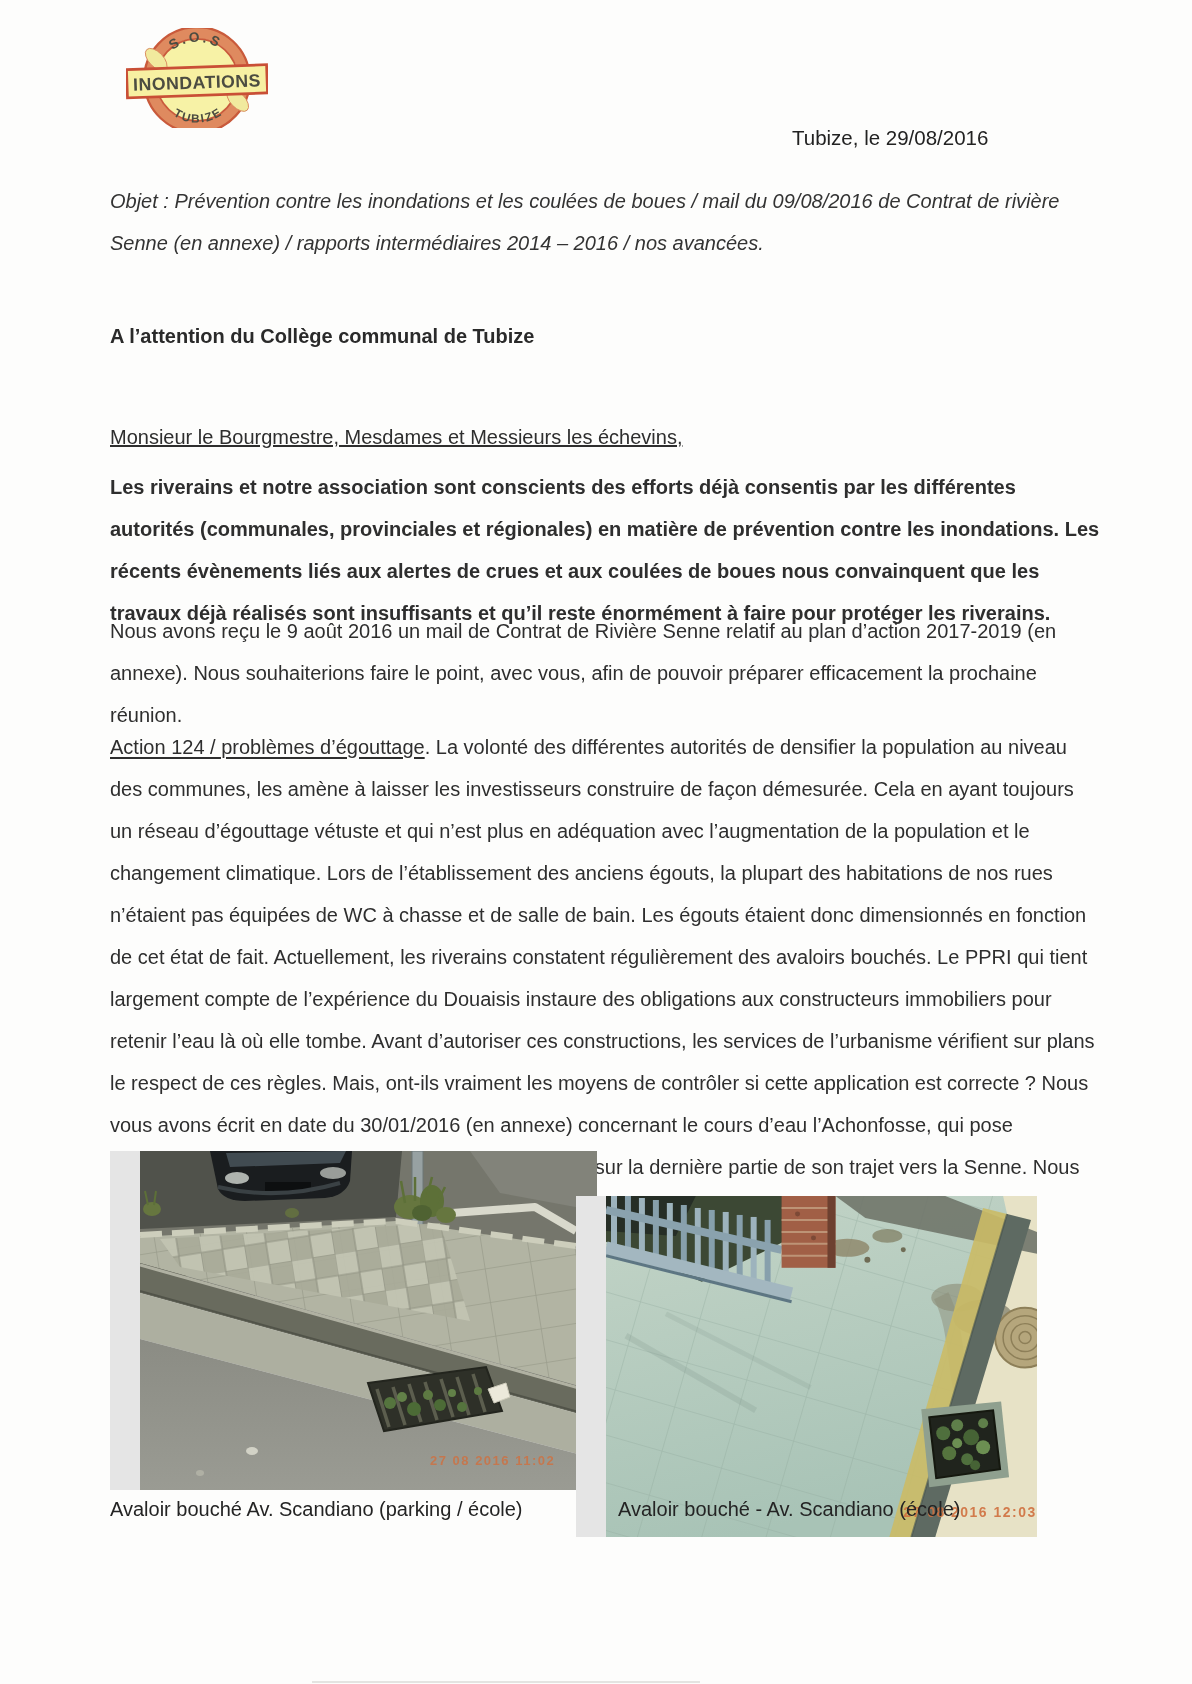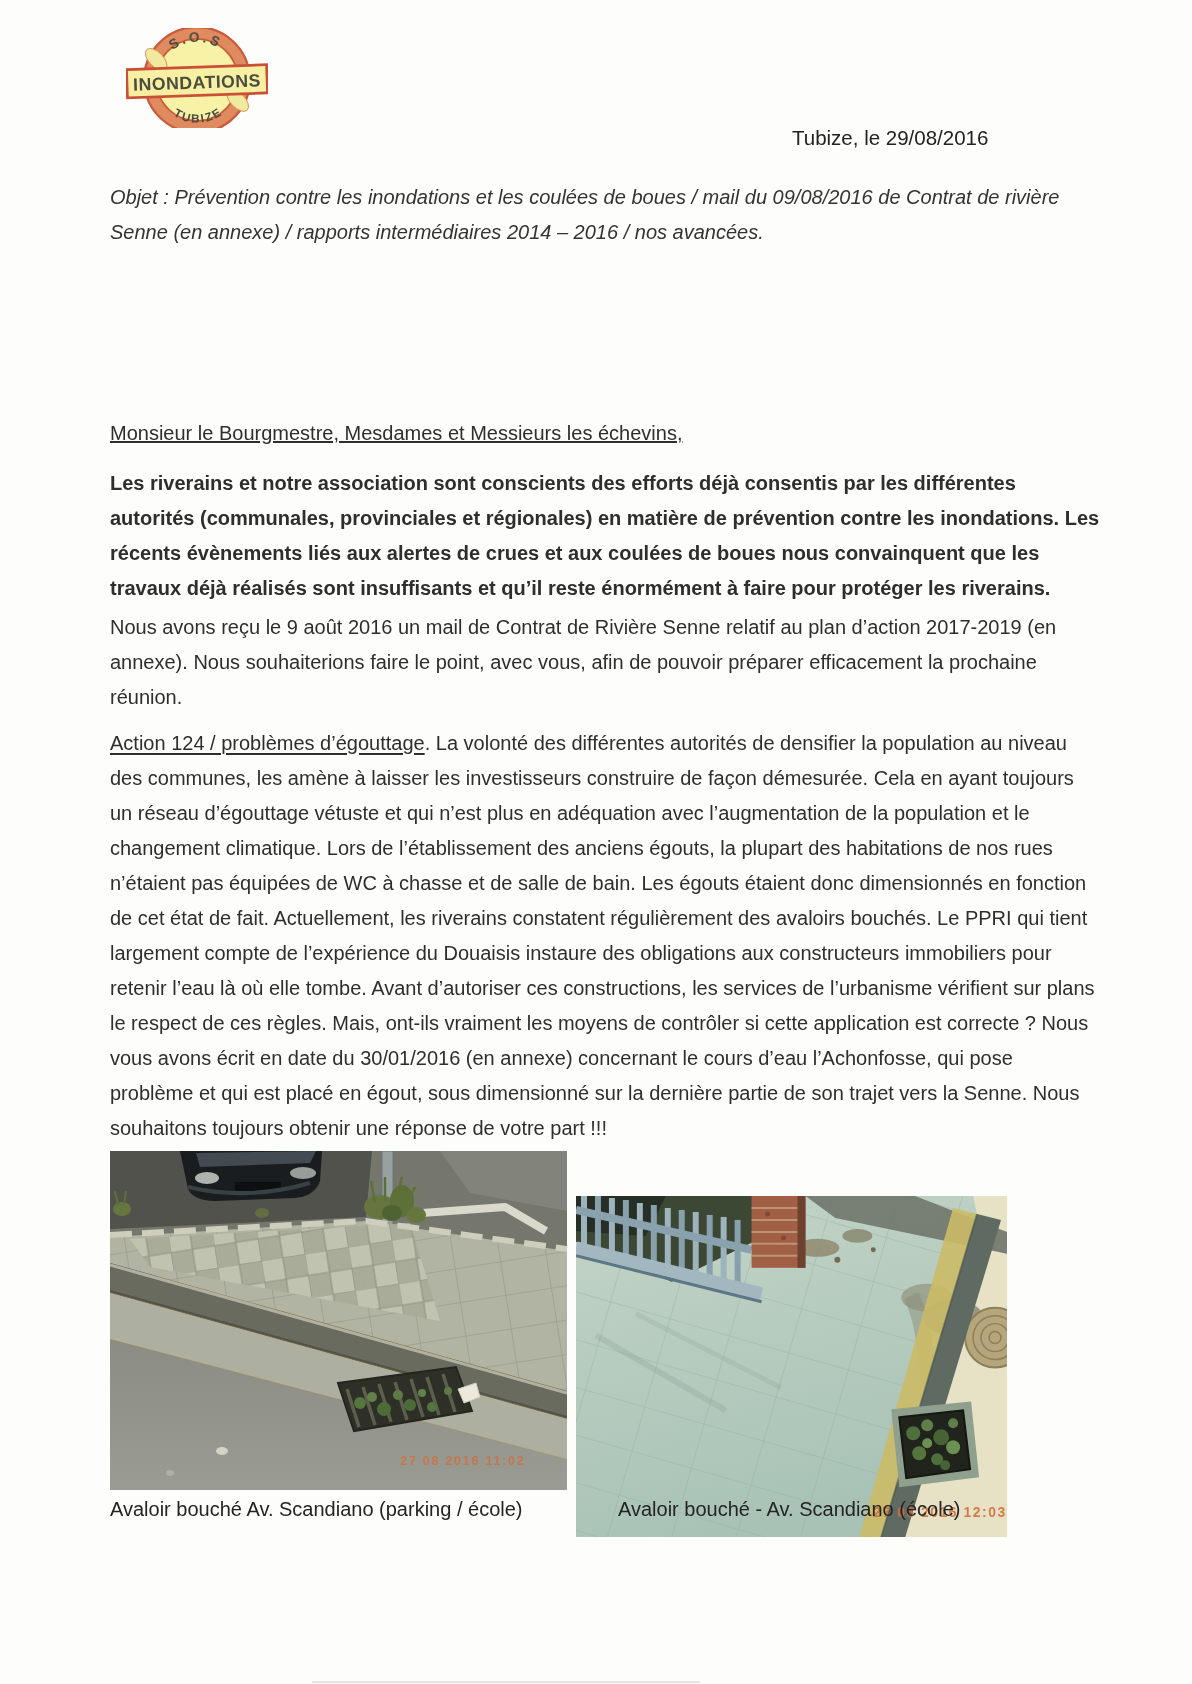--- a/index.html
+++ b/index.html
@@ -7,33 +7,33 @@
     position:relative;
     width:1192px;height:1684px;
     background:#fdfdfc;
     font-family:"Liberation Sans", sans-serif;
     color:#2e2e2e;
     overflow:hidden;
   }
   .abs{position:absolute;}
   .bodytext{
     left:110px;width:990px;
-    font-size:20px;line-height:35px;
+    font-size:20px;line-height:42px;
     text-align:left;
   }
   .date-line{left:756px;top:126px;font-size:20.5px;color:#222;margin-left:36px;}
   .subject{top:180px;font-style:italic;color:#333;}
   .attention{top:315px;font-weight:bold;color:#2a2a2a;}
   .salutation{top:416px;text-decoration:underline;}
   .para1{top:466px;font-weight:bold;}
   .para2{top:610px;}
   .para3{top:726px;}
   .uline{text-decoration:underline;text-underline-offset:3px;}
   .logo-wrap{left:126px;top:28px;width:142px;height:104px;}
-  .photo{overflow:hidden;background:#eab308;}
+  .photo{overflow:hidden;background:#e5e5e5;padding-left:30px;}
   .photo svg{display:block;width:100%;height:100%;}
   .photo-left{left:110px;top:1151px;width:457px;height:339px;}
   .photo-right{left:576px;top:1196px;width:431px;height:341px;}
   .caption{top:1498px;font-size:20px;color:#242424;text-align:right;}
   .caption-left{left:110px;}
   .caption-right{left:618px;}
   .scan-shadow{left:312px;top:1681px;width:388px;height:2px;background:#d9d9d6;opacity:.7;}
   svg text{font-family:"Liberation Sans", sans-serif;}
 </style>
 </head>
@@ -63,20 +63,21 @@
         <rect x="1" y="43" width="154" height="31" fill="#f7f0a2" stroke="#c94f36" stroke-width="3"></rect>
         <text x="78" y="66.5" text-anchor="middle" font-size="19.5" font-weight="bold" letter-spacing="0.5" fill="#4c4c41">INONDATIONS</text>
       </g>
     </svg>
   </div>
 
   <div class="abs date-line">Tubize, le 29/08/2016</div>
 
   <div class="abs bodytext subject">Objet : Prévention contre les inondations et les coulées de boues / mail du 09/08/2016 de Contrat de rivière Senne (en annexe) / rapports intermédiaires 2014 – 2016 / nos avancées.</div>
 
+  <div class="abs bodytext attention">A l’attention du Collège communal de Tubize</div>
 
   <div class="abs bodytext salutation">Monsieur le Bourgmestre, Mesdames et Messieurs les échevins,</div>
 
   <div class="abs bodytext para1">Les riverains et notre association sont conscients des efforts déjà consentis par les différentes autorités (communales, provinciales et régionales) en matière de prévention contre les inondations. Les récents évènements liés aux alertes de crues et aux coulées de boues nous convainquent que les travaux déjà réalisés sont insuffisants et qu’il reste énormément à faire pour protéger les riverains.</div>
 
   <div class="abs bodytext para2">Nous avons reçu le 9 août 2016 un mail de Contrat de Rivière Senne relatif au plan d’action 2017-2019 (en annexe). Nous souhaiterions faire le point, avec vous, afin de pouvoir préparer efficacement la prochaine réunion.</div>
 
   <div class="abs bodytext para3"><span class="uline">Action 124 / problèmes d’égouttage</span><span>. La volonté des différentes autorités de densifier la population au niveau des communes, les amène à laisser les investisseurs construire de façon démesurée. Cela en ayant toujours un réseau d’égouttage vétuste et qui n’est plus en adéquation avec l’augmentation de la population et le changement climatique. Lors de l’établissement des anciens égouts, la plupart des habitations de nos rues n’étaient pas équipées de WC à chasse et de salle de bain. Les égouts étaient donc dimensionnés en fonction de cet état de fait. Actuellement, les riverains constatent régulièrement des avaloirs bouchés. Le PPRI qui tient largement compte de l’expérience du Douaisis instaure des obligations aux constructeurs immobiliers pour retenir l’eau là où elle tombe. Avant d’autoriser ces constructions, les services de l’urbanisme vérifient sur plans le respect de ces règles. Mais, ont-ils vraiment les moyens de contrôler si cette application est correcte ? Nous vous avons écrit en date du 30/01/2016 (en annexe) concernant le cours d’eau l’Achonfosse, qui pose problème et qui est placé en égout, sous dimensionné sur la dernière partie de son trajet vers la Senne. Nous souhaitons toujours obtenir une réponse de votre part !!!</span></div>
 
   <div class="abs photo photo-left">

